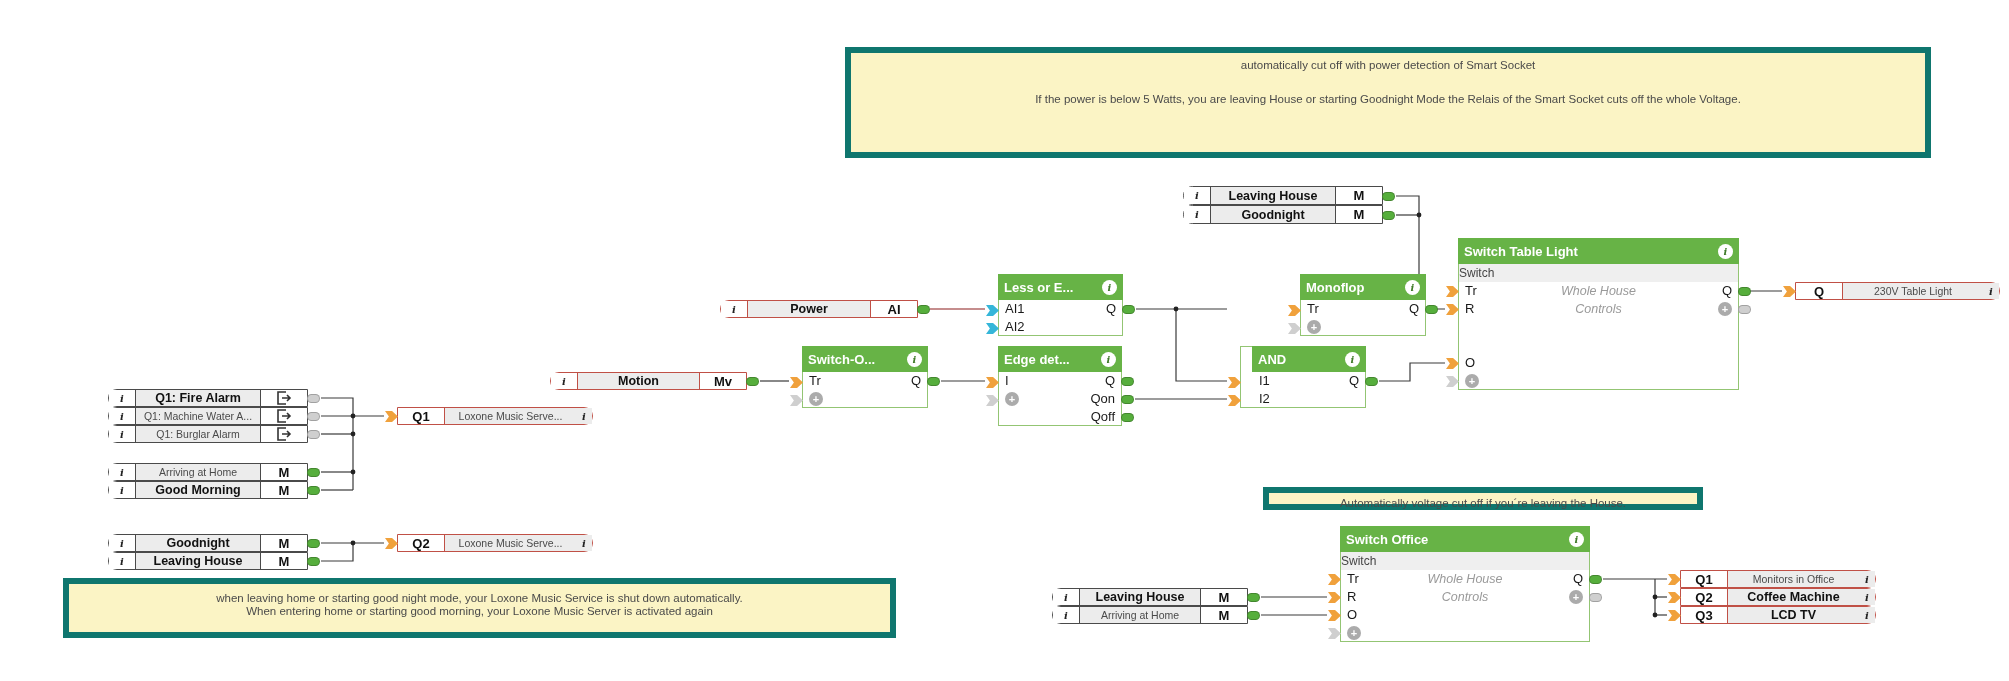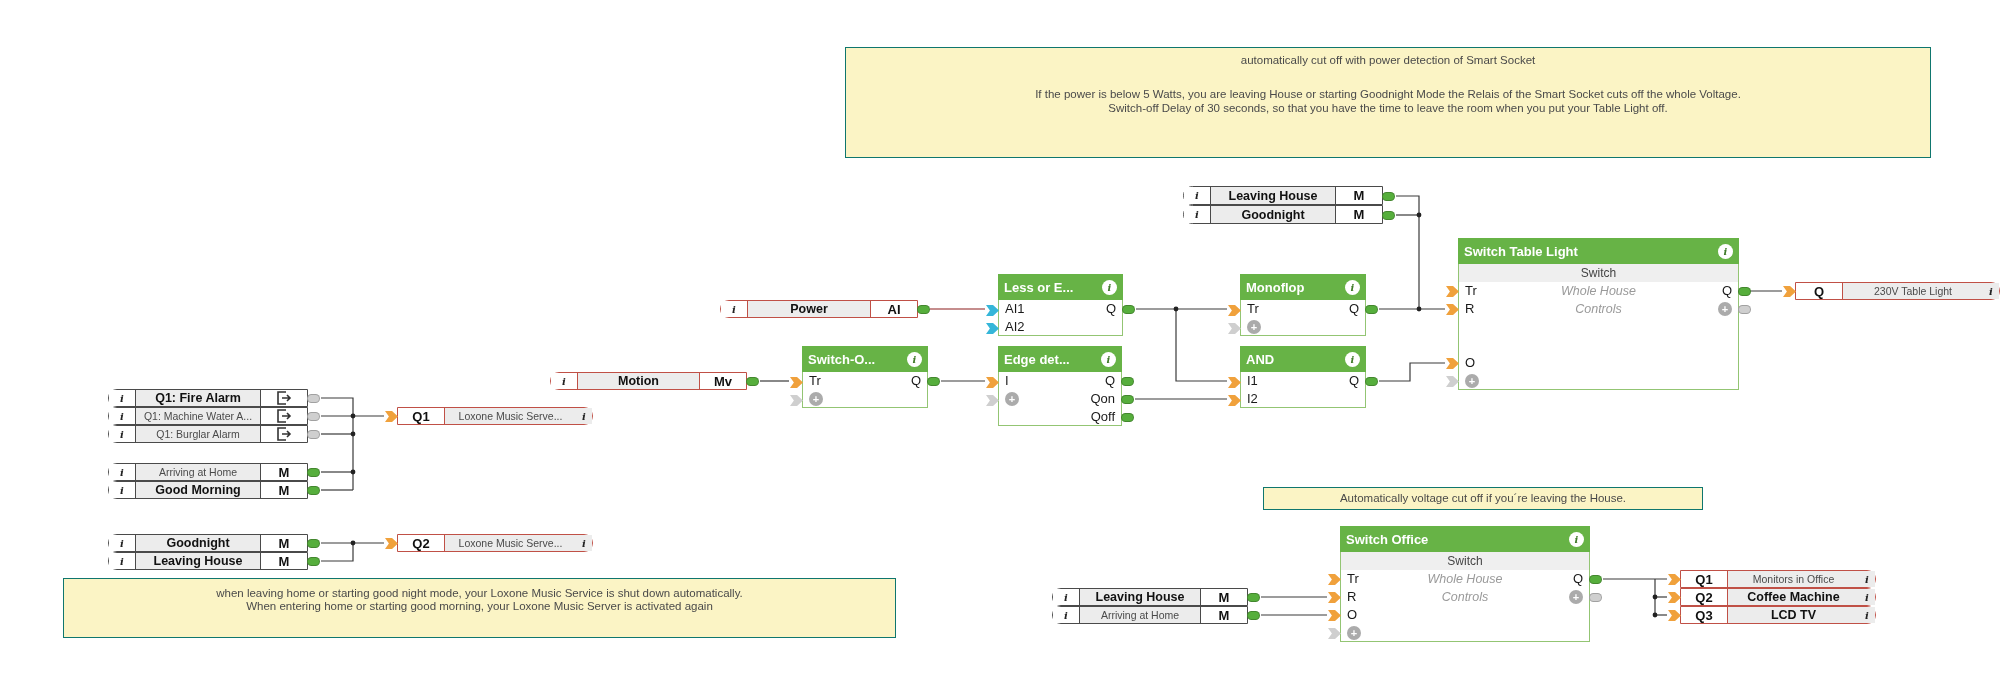--- a/index.html
+++ b/index.html
@@ -1,32 +1,32 @@
 <!DOCTYPE html>
 <html><head>
 <meta charset="utf-8">
 <style>
   html,body{margin:0;padding:0;background:#fff;}
   .canvas{position:relative;width:2009px;height:681px;background:#ffffff;
           font-family:"Liberation Sans",sans-serif;overflow:hidden;}
   .wires{position:absolute;left:0;top:0;z-index:1;}
 
   
-  .note{position:absolute;z-index:2;background:#FBF4C5;border:1px solid #0f766e;
+  .note{position:absolute;z-index:2;background:#FBF4C5;border:6px solid #0f766e;
         color:#4a4a4a;font-size:11.5px;text-align:center;box-sizing:border-box;}
   .note .ln{line-height:13px;}
 
   
   .fblock{position:absolute;z-index:3;background:#fff;border:1px solid #93c573;box-sizing:border-box;}
   .fb-head{height:26px;margin:-1px -1px 0 -1px;background:#67B346;color:#fff;font-weight:bold;font-size:13px;
            display:flex;align-items:center;justify-content:space-between;padding:0 6px;}
   .icircle{width:15px;height:15px;border-radius:50%;background:#fff;color:#3F7A28;
            font-family:"DejaVu Serif",serif;font-style:italic;font-weight:bold;font-size:10px;
            display:flex;align-items:center;justify-content:center;flex:0 0 auto;}
-  .strip{height:18px;line-height:18px;background:#EFEFEF;text-align:center;font-size:12px;color:#444;}
+  .strip{height:18px;line-height:18px;background:#EFEFEF;text-align:left;font-size:12px;color:#444;}
   .row{position:relative;height:18px;line-height:18px;font-size:13px;color:#1a1a1a;padding:0 6px;}
   .pl{float:left;} .pr{float:right;}
   .pc{position:absolute;left:0;right:0;text-align:center;color:#9a9a9a;font-size:12.5px;font-style:italic;}
   .spacer{height:36px;}
   .plus{display:inline-block;width:14px;height:14px;margin-top:2px;border-radius:50%;background:#ABABAB;
         color:#fff;font-size:11px;font-weight:bold;line-height:14px;text-align:center;}
 
   
   .cn{position:absolute;z-index:4;}
   .cn-arrow{width:13px;height:11px;
@@ -92,21 +92,20 @@
       <circle cx="353" cy="434" r="2.4" fill="#222"></circle>
       <circle cx="353" cy="472" r="2.4" fill="#222"></circle>
       <circle cx="353" cy="543" r="2.4" fill="#222"></circle>
       <circle cx="1655" cy="597" r="2.4" fill="#222"></circle>
       <circle cx="1655" cy="615" r="2.4" fill="#222"></circle>
     </svg>
 
   <div class="note" style="left:845px;top:47px;width:1086px;height:111px;padding-top:6px;">
     <div class="ln">automatically cut off with power detection of Smart Socket</div>
     <div class="ln" style="margin-top:21px;">If the power is below 5 Watts, you are leaving House or starting Goodnight Mode the Relais of the Smart Socket cuts off the whole Voltage.</div>
-    <div class="ln" style="margin-top:1px;">Switch-off Delay of 30 seconds, so that you have the time to leave the room when you put your Table Light off.</div>
   </div>
   <div class="note" style="left:63px;top:578px;width:833px;height:60px;padding-top:8px;">
     <div class="ln">when leaving home or starting good night mode, your Loxone Music Service is shut down automatically.</div>
     <div class="ln" style="">When entering home or starting good morning, your Loxone Music Server is activated again</div>
   </div>
   <div class="note" style="left:1263px;top:487px;width:440px;height:23px;line-height:21px;">
     <span class="ln">Automatically voltage cut off if you´re leaving the House.</span>
   </div>
 
   <div class="iob in" style="left:1183px;top:186px;width:200px;height:19px;">
@@ -145,36 +144,36 @@
         <span class="pr">Q</span>
       </div>
     <div class="row">
         <span class="pl">AI2</span>
       </div>
     <span class="cn cn-arrow cyan" style="left:-13px;top:30px;"></span>
     <span class="cn cn-arrow cyan" style="left:-13px;top:48px;"></span>
     <span class="cn cn-pill green" style="right:-13px;top:30px;"></span>
   </div>
 
-  <div class="fblock" style="left:1240px;top:274px;width:126px;height:62px;">
+  <div class="fblock" style="left:1300px;top:274px;width:126px;height:62px;">
     <div class="fb-head">
       <span>Monoflop</span>
       <span class="icircle">i</span>
     </div>
     <div class="row">
         <span class="pl">Tr</span>
         <span class="pr">Q</span>
       </div>
     <div class="row"><span class="plus">+</span></div>
     <span class="cn cn-arrow orange" style="left:-13px;top:30px;"></span>
     <span class="cn cn-arrow greyc" style="left:-13px;top:48px;"></span>
     <span class="cn cn-pill green" style="right:-13px;top:30px;"></span>
   </div>
 
-  <div class="fblock" style="left:1240px;top:346px;width:126px;height:62px;">
+  <div class="fblock" style="left:1240px;top:346px;width:126px;height:62px;padding-left:12px;">
     <div class="fb-head">
       <span>AND</span>
       <span class="icircle">i</span>
     </div>
     <div class="row">
         <span class="pl">I1</span>
         <span class="pr">Q</span>
       </div>
     <div class="row">
         <span class="pl">I2</span>

